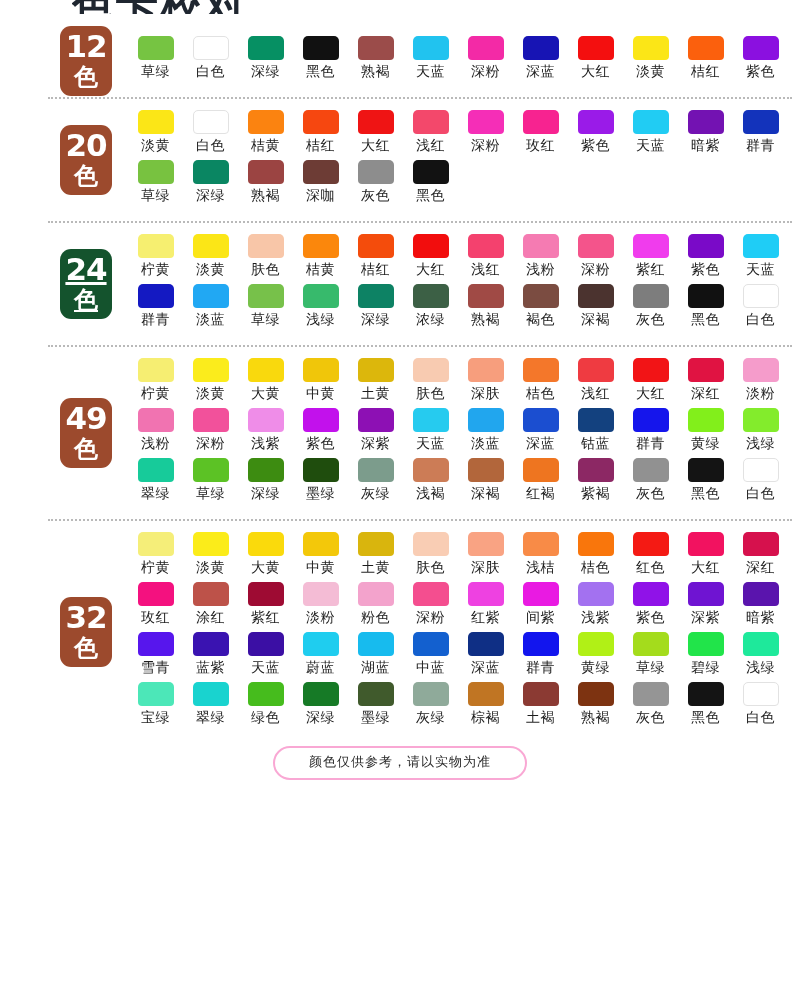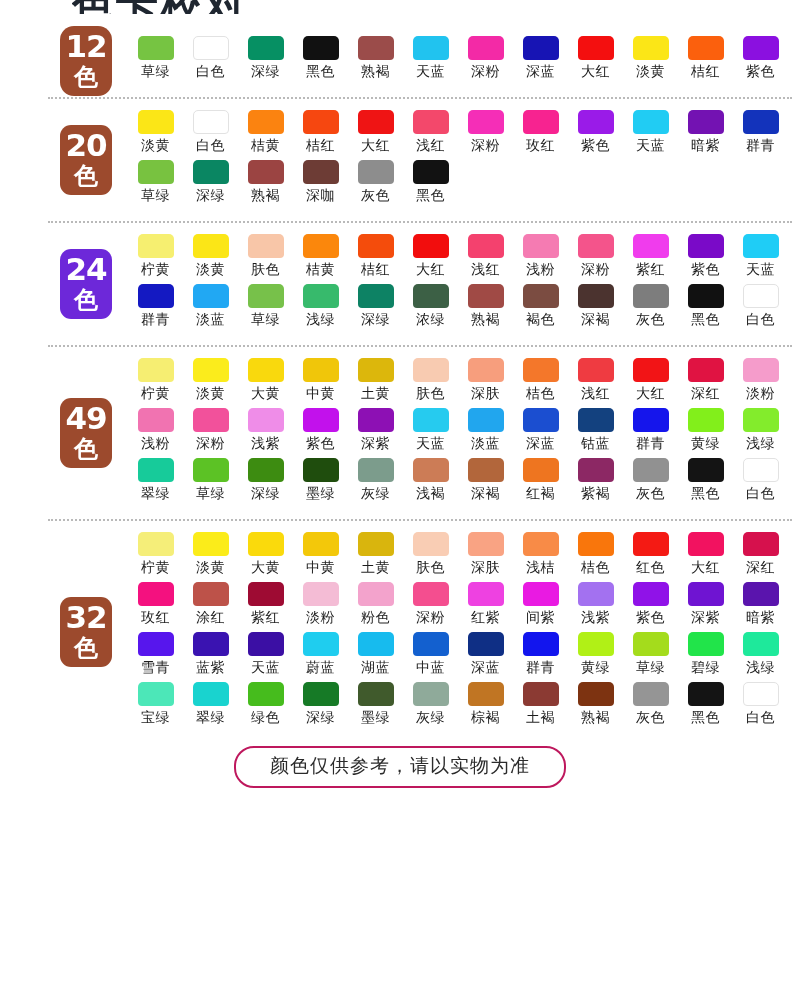--- a/index.html
+++ b/index.html
@@ -110,39 +110,39 @@
     font-family: "DejaVu Sans", "Liberation Sans", sans-serif;
   }
 
   
   .footer {
     display: flex;
     justify-content: center;
     margin-top: 14px;
   }
   .footer-pill {
-    border: 2px solid #be185d;
+    border: 2px solid #f9a8d4;
     border-radius: 20px;
     padding: 5px 34px 7px 34px;
-    font-size: 19px;
+    font-size: 13px;
     color: #2b2b2b;
     letter-spacing: 1px;
     font-family: "DejaVu Sans", "Liberation Sans", sans-serif;
   }
 </style>
 </head>
 <body>
 
 <div class="header">
   <div class="title-cn">色卡校对</div>
 </div>
 
 <div class="sections" id="sections-host">
     <div class="section">
-      <div class="badge" style="background: rgb(156, 74, 45); border-radius: 14px;">
+      <div class="badge" style="background: rgb(156, 74, 45);">
         <span class="num">12</span>
         <span class="se">色</span>
       </div>
       <div class="rows">
         <div class="color-row">
           <div class="swatch-cell">
             <div class="swatch" style="background: rgb(118, 196, 66);"></div>
             <div class="swatch-label">草绿</div>
           </div>
           <div class="swatch-cell">
@@ -272,21 +272,21 @@
           </div>
           <div class="swatch-cell">
             <div class="swatch" style="background: rgb(18, 18, 18);"></div>
             <div class="swatch-label">黑色</div>
           </div>
         </div>
       </div>
     </div>
     <div class="sep"></div>
     <div class="section">
-      <div class="badge" style="background: #6d28d9;">
+      <div class="badge" style="background: #14532d; text-decoration: underline;">
         <span class="num">24</span>
         <span class="se">色</span>
       </div>
       <div class="rows">
         <div class="color-row">
           <div class="swatch-cell">
             <div class="swatch" style="background: rgb(246, 239, 112);"></div>
             <div class="swatch-label">柠黄</div>
           </div>
           <div class="swatch-cell">

